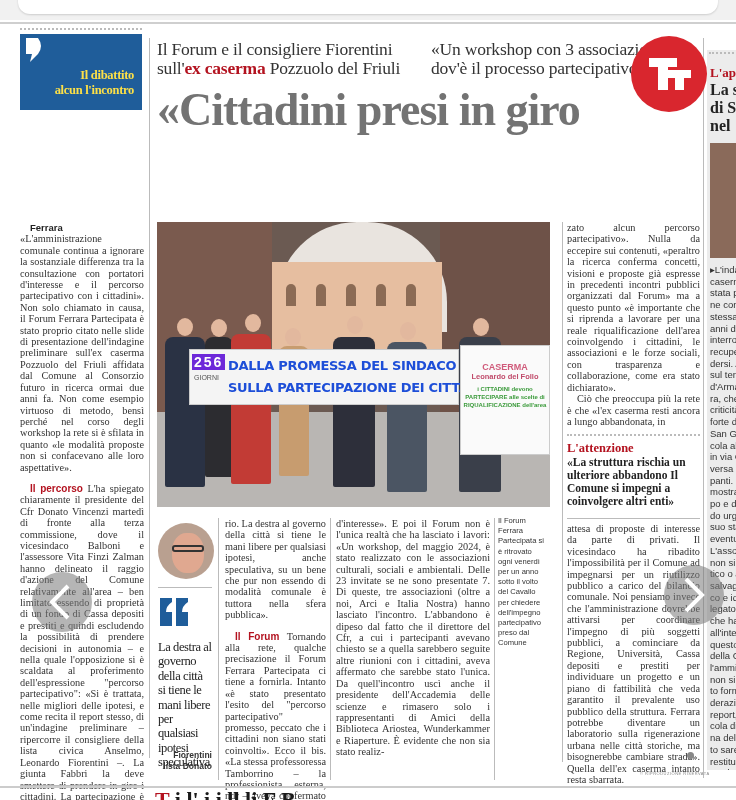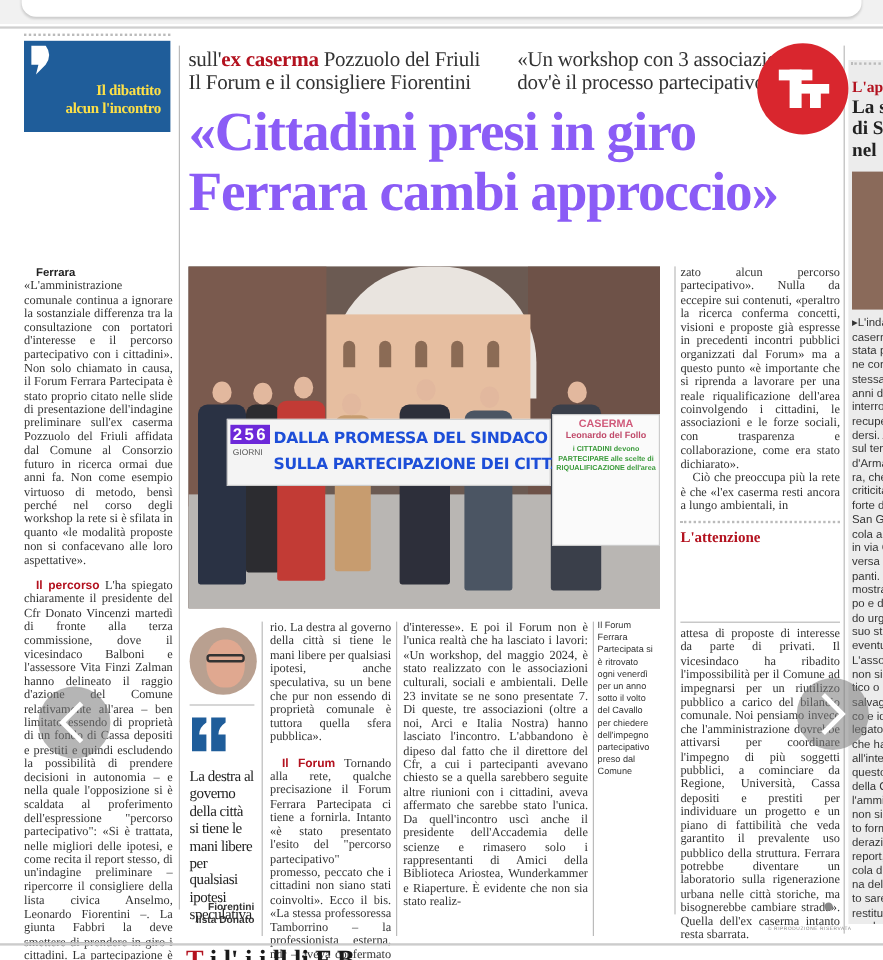--- a/index.html
+++ b/index.html
@@ -12,42 +12,42 @@
 .dots{height:3px;border-top:2px dotted #bbb}
 
 .badge-dots{position:absolute;left:20px;top:28px;width:122px}
 .badge{position:absolute;left:20px;top:34px;width:122px;height:76px;background:#1f5d9a;color:#fde047}
 .badge .quote{position:absolute;left:6px;top:4px;width:30px;height:30px}
 .badge .txt{position:absolute;right:8px;top:34px;text-align:right;font-weight:bold;font-size:12.5px;line-height:15px;letter-spacing:-.3px}
 .vline{position:absolute;background:#bbb;width:1px}
 
 .kicker{position:absolute;font-size:17.5px;line-height:19px;color:#333;letter-spacing:-.2px;white-space:nowrap}
 .kicker .red{color:#b3121f;font-weight:bold}
-.headline{position:absolute;left:157px;top:85px;font-weight:bold;font-size:46px;line-height:50px;letter-spacing:-1px;color:#8b5cf6;white-space:nowrap}
+.headline{position:absolute;left:157px;top:85px;font-weight:bold;font-size:46px;line-height:50px;letter-spacing:-1px;color:#737373;white-space:nowrap}
 
 .col{position:absolute;font-size:10.3px;line-height:11.4px;text-align:justify;color:#333;hyphens:auto}
 .col p{text-indent:10px}
 .col .lead{font-family:"Liberation Sans","DejaVu Sans",sans-serif;font-weight:bold;color:#222;font-size:9.5px}
 .col .leadred{font-family:"Liberation Sans","DejaVu Sans",sans-serif;font-weight:bold;color:#b3121f;font-size:10px}
 .photo{position:absolute;left:157px;top:222px;width:393px;height:285px;overflow:hidden;background:#6b5a52}
 .photo .sky{position:absolute;left:120px;top:0;width:170px;height:110px;background:#e9e4df;border-radius:80px 80px 0 0}
 .photo .building{position:absolute;left:115px;top:40px;width:170px;height:90px;background:#e6bea0}
 .photo .building .win{position:absolute;top:22px;width:10px;height:22px;background:#8b6b55;border-radius:5px 5px 0 0}
 .photo .wallL{position:absolute;left:0;top:0;width:115px;height:200px;background:#7a5a4e}
 .photo .wallR{position:absolute;right:0;top:0;width:110px;height:200px;background:#6e5248}
 .photo .ground{position:absolute;left:0;bottom:0;width:393px;height:95px;background:#b9b6b3}
 .photo .person{position:absolute;border-radius:8px 8px 2px 2px}
 .photo .head{position:absolute;width:16px;height:18px;border-radius:50%;background:#e2b89e}
 .banner{position:absolute;left:32px;top:127px;width:270px;height:56px;background:#f4f4f4;border:1px solid #ccc}
 .banner .num{position:absolute;left:2px;top:4px;font-family:"Liberation Sans",sans-serif;font-weight:bold;font-size:14px;color:#fff;background:#6d28d9;padding:0 2px;letter-spacing:2px}
 .banner .giorni{position:absolute;left:4px;top:24px;font-family:"Liberation Sans",sans-serif;font-size:7px;color:#555}
 .banner .l1,.banner .l2{position:absolute;left:38px;font-family:"DejaVu Sans",sans-serif;font-weight:bold;color:#1d4ed8;font-size:13px;white-space:nowrap;letter-spacing:-.3px}
 .banner .l1{top:8px}.banner .l2{top:30px}
 .sign{position:absolute;left:303px;top:123px;width:90px;height:110px;background:#fafafa;border:1px solid #ccc;text-align:center;font-family:"Liberation Sans",sans-serif}
-.sign .a{color:#d05a7a;font-weight:bold;font-size:9px;margin-top:2px}
+.sign .a{color:#d05a7a;font-weight:bold;font-size:9px;margin-top:16px}
 .sign .b{color:#c04a6a;font-weight:bold;font-size:7.5px}
 .sign .c{color:#3a9a3a;font-weight:bold;font-size:6px;line-height:8px;margin-top:4px}
 .right-col{position:absolute;left:707px;top:50px;width:29px;height:720px;background:#ececec;overflow:hidden}
 .right-col .kick{font-weight:bold;color:#b3121f;font-size:13px;margin-top:10px;padding-left:3px;white-space:nowrap}
 .right-col .ttl{font-weight:bold;color:#222;font-size:16px;line-height:18px;padding-left:3px;white-space:nowrap}
 .right-col .img{margin:8px 0 0 3px;width:40px;height:115px;background:#8a6a5a}
 .right-col .body{font-family:"Liberation Sans",sans-serif;font-size:9.5px;line-height:11.7px;color:#333;padding-left:3px;margin-top:6px;white-space:nowrap}
 .logo{position:absolute;left:631px;top:36px;width:76px;height:76px;border-radius:50%;background:#d9262e}
 .logo svg{position:absolute;left:0;top:0}
 .nav{position:absolute;width:60px;height:60px;border-radius:50%;background:rgba(120,120,120,.55)}
@@ -86,31 +86,30 @@
   <div class="txt">
     <div>Il dibattito</div>
     <div>alcun l'incontro</div>
   </div>
 </div>
 
 <div class="vline" style="left:149px;top:38px;height:720px"></div>
 <div class="vline" style="left:703px;top:38px;height:740px"></div>
 
 <div class="kicker" style="left:157px;top:40px">
+  <div>Il Forum e il consigliere Fiorentini</div>
   <div><span>sull'</span><span class="red">ex caserma</span><span> Pozzuolo del Friuli</span></div>
-  <div>Il Forum e il consigliere Fiorentini</div>
 </div>
 <div class="kicker" style="left:431px;top:40px">
   <div>«Un workshop con 3 associazioni</div>
   <div>dov'è il processo partecipativo?»</div>
 </div>
 
 <div class="headline">
   <div>«Cittadini presi in giro</div>
-  <div>Ferrara cambi approccio»</div>
 </div>
 
 <div class="right-col">
   <div class="dots" style="margin:2px 2px 0"></div>
   <div class="kick">L'ap</div>
   <div class="ttl">
     <div>La s</div>
     <div>di S</div>
     <div>nel</div>
   </div>
@@ -212,25 +211,26 @@
   </div>
   <div class="sign">
     <div class="a">CASERMA</div>
     <div class="b">Leonardo del Follo</div>
     <div class="c">i CITTADINI devono PARTECIPARE alle scelte di RIQUALIFICAZIONE dell'area</div>
   </div>
 </div>
 
 <div class="col" style="left:567px;top:222px;width:133px">
   <p style="text-indent:0">zato alcun percorso partecipativo». Nulla da eccepire sui contenuti, «peraltro la ricerca conferma concetti, visioni e proposte già espresse in precedenti incontri pubblici organizzati dal Forum» ma a questo punto «è importante che si riprenda a lavorare per una reale riqualificazione dell'area coinvolgendo i cittadini, le associazioni e le forze sociali, con trasparenza e collaborazione, come era stato dichiarato».</p>
-  <p>Ciò che preoccupa più la rete è che «l'ex caserma resti ancora a lungo ambientali, in</p>
+  <p>Ciò che preoccupa più la rete è che «l'ex caserma resti ancora a lungo abbandonata, in</p>
 </div>
 <div class="dots" style="position:absolute;left:567px;top:434px;width:133px"></div>
 <div class="attention">
   <div class="k">L'attenzione</div>
+  <div class="t">«La struttura rischia un ulteriore abbandono Il Comune si impegni a coinvolgere altri enti»</div>
 </div>
 <div style="position:absolute;left:567px;top:518px;width:133px;height:1px;background:#bbb"></div>
 <div class="col" style="left:567px;top:523px;width:133px">
   <p style="text-indent:0">attesa di proposte di interesse da parte di privati. Il vicesindaco ha ribadito l'impossibilità per il Comune ad impegnarsi per un riutilizzo pubblico a carico del bilancio comunale. Noi pensiamo invece che l'amministrazione dovrebbe attivarsi per coordinare l'impegno di più soggetti pubblici, a cominciare da Regione, Università, Cassa depositi e prestiti per individuare un progetto e un piano di fattibilità che veda garantito il prevalente uso pubblico della struttura. Ferrara potrebbe diventare un laboratorio sulla rigenerazione urbana nelle città storiche, ma bisognerebbe cambiare strada». Quella dell'ex caserma intanto resta sbarrata.</p>
 </div>
 <div style="position:absolute;left:687px;top:752px;width:7px;height:7px;border-radius:50%;background:#888"></div>
 <div class="copyright">© RIPRODUZIONE RISERVATA</div>
 <div class="vline" style="left:562px;top:222px;height:540px"></div>
 
 <div class="avatar">
@@ -243,21 +243,21 @@
   <path d="M18 2 L30 2 L30 6 Q24 10 24 16 L30 16 L30 30 L18 30 Z" fill="#1f5d9a"></path>
 </svg>
 <div class="pull">La destra al governo della città si tiene le mani libere per qualsiasi ipotesi speculativa</div>
 <div class="pull-by">
   <div>Fiorentini</div>
   <div>lista Donato</div>
 </div>
 <div class="vline" style="left:218px;top:518px;height:262px"></div>
 
 <div class="col" style="left:225px;top:518px;width:101px">
-  <p style="text-indent:0">rio. La destra al governo della città si tiene le mani libere per qualsiasi ipotesi, anche speculativa, su un bene che pur non essendo di proprietà comunale è tuttora quella sfera pubblica».</p>
+  <p style="text-indent:0">rio. La destra al governo della città si tiene le mani libere per qualsiasi ipotesi, anche speculativa, su un bene che pur non essendo di modalità comunale è tuttora nella sfera pubblica».</p>
   <p style="margin-top:10px"><span class="leadred">Il Forum</span><span> Tornando alla rete, qualche precisazione il Forum Ferrara Partecipata ci tiene a fornirla. Intanto «è stato presentato l'esito del "percorso partecipativo" promesso, peccato che i cittadini non siano stati coinvolti». Ecco il bis. «La stessa professoressa Tamborrino – la professionista esterna, ndr – aveva confermato di essere stata incaricata dal Cfr per esprimere un parere tecnico come urbanista che prevedeva la sola consultazione iniziale dei portatori</span></p>
 </div>
 <div class="vline" style="left:330px;top:518px;height:262px"></div>
 
 <div class="col" style="left:336px;top:518px;width:154px">
   <p style="text-indent:0">d'interesse». E poi il Forum non è l'unica realtà che ha lasciato i lavori: «Un workshop, del maggio 2024, è stato realizzato con le associazioni culturali, sociali e ambientali. Delle 23 invitate se ne sono presentate 7. Di queste, tre associazioni (oltre a noi, Arci e Italia Nostra) hanno lasciato l'incontro. L'abbandono è dipeso dal fatto che il direttore del Cfr, a cui i partecipanti avevano chiesto se a quella sarebbero seguite altre riunioni con i cittadini, aveva affermato che sarebbe stato l'unica. Da quell'incontro uscì anche il presidente dell'Accademia delle scienze e rimasero solo i rappresentanti di Amici della Biblioteca Ariostea, Wunderkammer e Riaperture. È evidente che non sia stato realiz-</p>
 </div>
 <div class="vline" style="left:494px;top:518px;height:262px"></div>
 <div class="side-note">Il Forum Ferrara Partecipata si è ritrovato ogni venerdì per un anno sotto il volto del Cavallo per chiedere dell'impegno partecipativo preso dal Comune</div>
 

